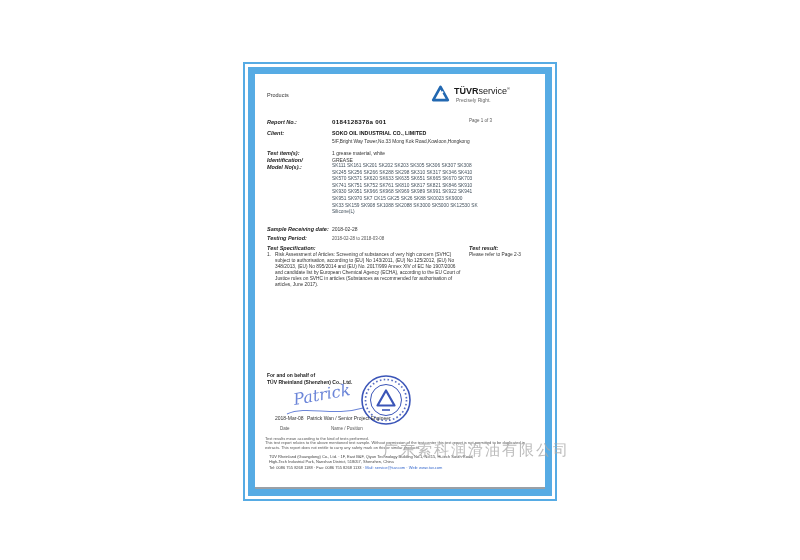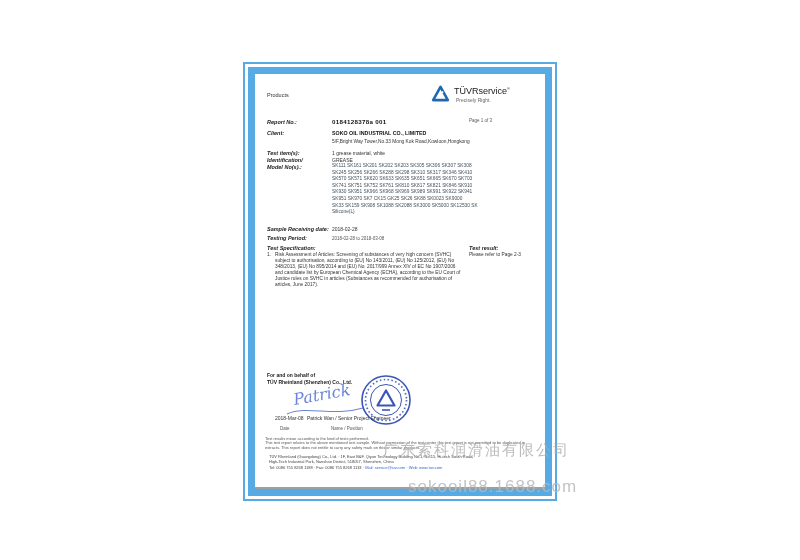--- a/index.html
+++ b/index.html
@@ -13,21 +13,21 @@
   .page-shadow{position:absolute;left:0;right:0;bottom:0;height:2.5px;background:#9aa0a6;}
   
   .lbl{position:absolute;font-size:5.5px;font-weight:bold;font-style:italic;color:#222;line-height:6px;}
   .val{position:absolute;font-size:5px;color:#333;line-height:6px;}
   .small{font-size:4.5px;color:#555;}
   
   .products{position:absolute;left:12px;top:18px;font-size:5.5px;color:#333;}
   .logo{position:absolute;left:176px;top:10px;width:110px;height:22px;}
   .logo-tri{position:absolute;left:0;top:1px;}
   .logo-text{position:absolute;left:23px;top:2px;font-size:9px;color:#1a1a1a;white-space:nowrap;}
-  .logo-text b{font-weight:normal;}
+  .logo-text b{font-weight:bold;}
   .logo-reg{font-size:4px;vertical-align:super;}
   .logo-tag{position:absolute;left:25px;top:12.5px;font-size:5px;color:#666;}
   .pageno{position:absolute;left:214px;top:44px;font-size:4.5px;color:#555;}
   
   .report-val{position:absolute;left:77px;top:44px;font-size:6.2px;font-weight:bold;color:#111;letter-spacing:.3px;}
   .client-name{position:absolute;left:77px;top:56px;font-size:5.3px;font-weight:bold;color:#111;}
   .client-addr{position:absolute;left:77px;top:64.5px;font-size:4.8px;color:#333;}
   .model-block{position:absolute;left:77px;top:89px;width:200px;font-size:4.8px;color:#42505c;line-height:6.6px;}
   .spec-par{position:absolute;left:12px;top:178px;width:196px;font-size:4.8px;color:#333;line-height:6.1px;display:flex;}
   .spec-par .num{flex:0 0 8px;}
@@ -149,14 +149,13 @@
         <div class="addr1">TÜV Rheinland (Guangdong) Co., Ltd. · 1F, East B&amp;F, Qiyun Technology Building No.1, No.15, Hi-tech South Road,</div>
         <div class="addr2">High-Tech Industrial Park, Nanshan District, 518057, Shenzhen, China</div>
         <div class="contact"><span>Tel: 0086 755 8268 1188 · Fax: 0086 755 8268 1133 · </span><span class="link">Mail: service@tuv.com · Web: www.tuv.com</span></div>
 
         <div class="page-shadow"></div>
       </div>
     </div>
   </div>
 
   <div class="wm-company">广东索科润滑油有限公司</div>
-  <div class="wm-url">sokooil88.1688.com</div>
 </div>
 
 </body></html>

